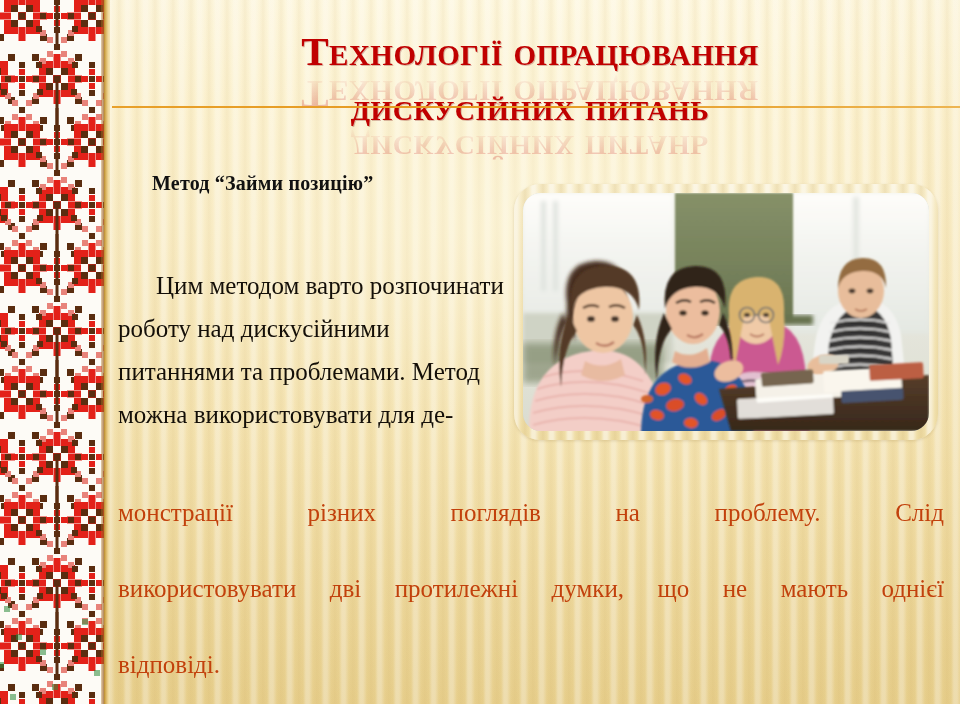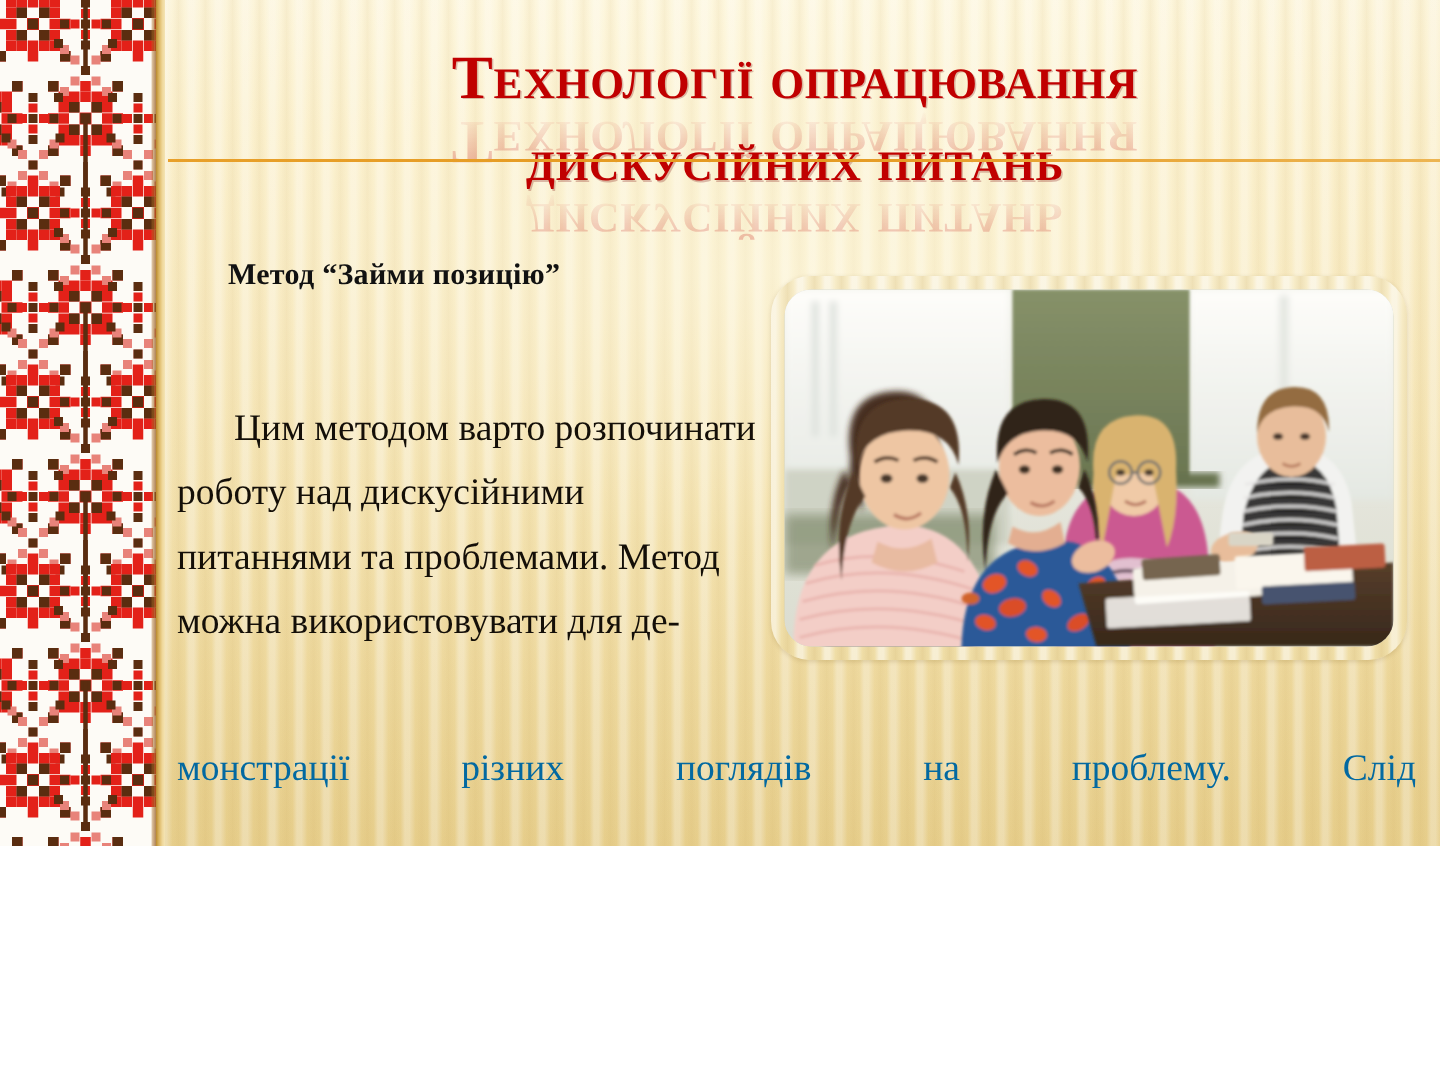--- a/index.html
+++ b/index.html
@@ -6,21 +6,21 @@
     margin: 0; padding: 0;
     background: #ffffff;
   }
   body {
     font-family: "Liberation Serif", "DejaVu Serif", serif;
   }
 
   .slide {
     position: relative;
     width: 960px;
-    height: 564px;
+    height: 704px;
     overflow: hidden;
     background: #f3e4b4;
   }
 
   
   .bg-base {
     position: absolute; inset: 0;
     background:
       linear-gradient(to bottom,
         #fdf6dd 0%,
@@ -185,21 +185,21 @@
     text-indent: 38px;
     z-index: 3;
   }
 
   .body-wide {
     position: absolute;
     left: 118px; top: 494px;
     width: 826px;
     font-size: 25px;
     line-height: 38px;
-    color: #0369a1;
+    color: #c2410c;
     text-align: justify;
     z-index: 3;
   }
   .body-wide .last-line { text-align: left; }
 
   
   .jline {
     display: block;
     text-align: justify;
   }
@@ -525,16 +525,17 @@
       </svg>
     </div>
   </div>
 
   <div class="method-heading">Метод “Займи позицію”</div>
 
   <div class="body-narrow">Цим методом варто розпочинати роботу над дискусійними питаннями та проблемами. Метод можна використовувати для де-</div>
 
   <div class="body-wide">
     <span class="jline">монстрації різних поглядів на проблему. Слід</span>
+    <span class="jline">використовувати дві протилежні думки, що не мають однієї</span>
     <span class="last-line">відповіді.</span>
   </div>
 
 </div>
 
 </body></html>

